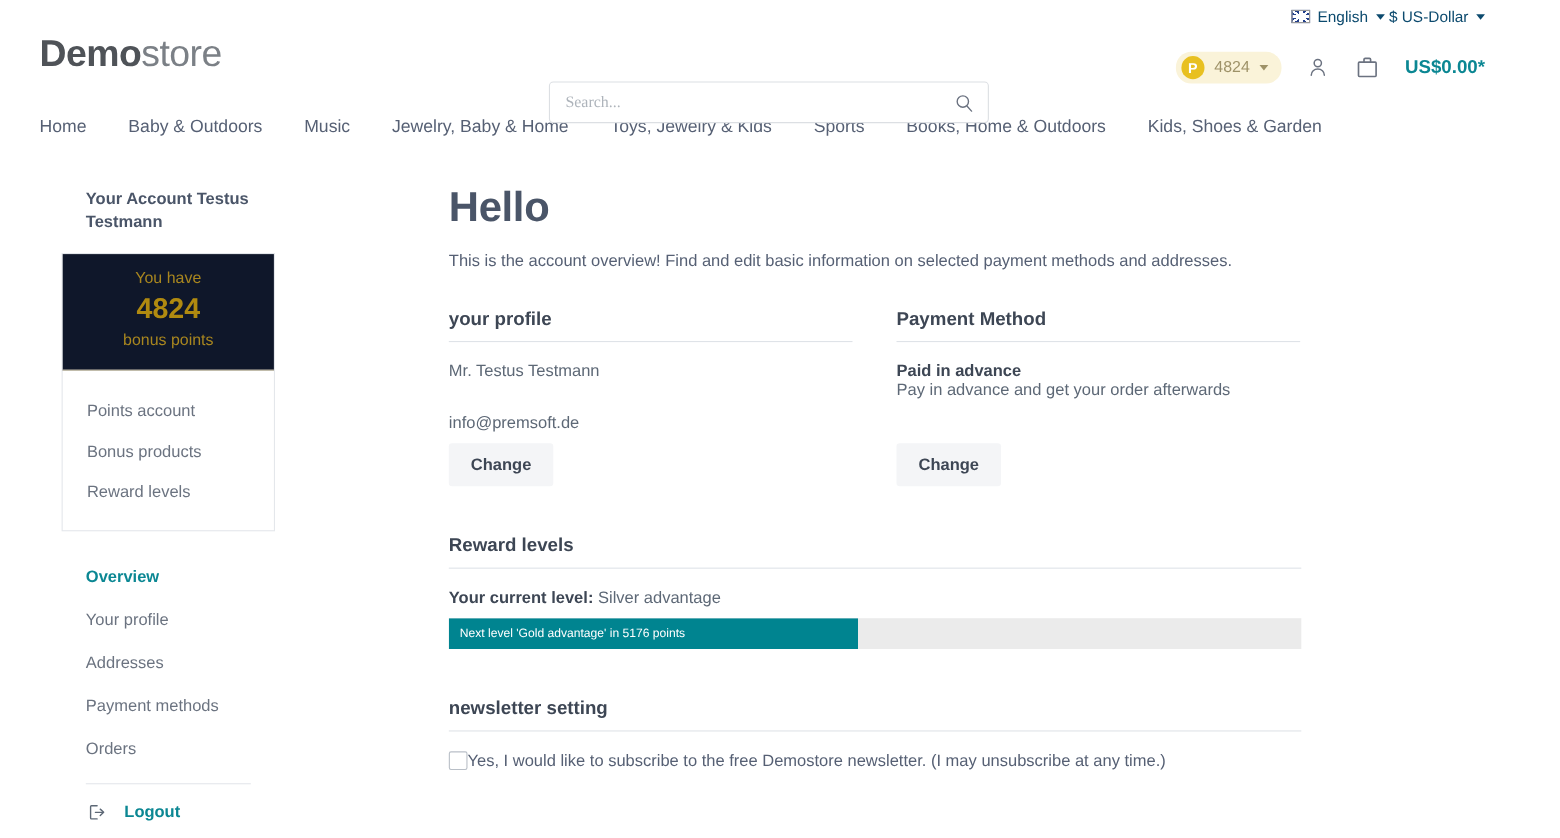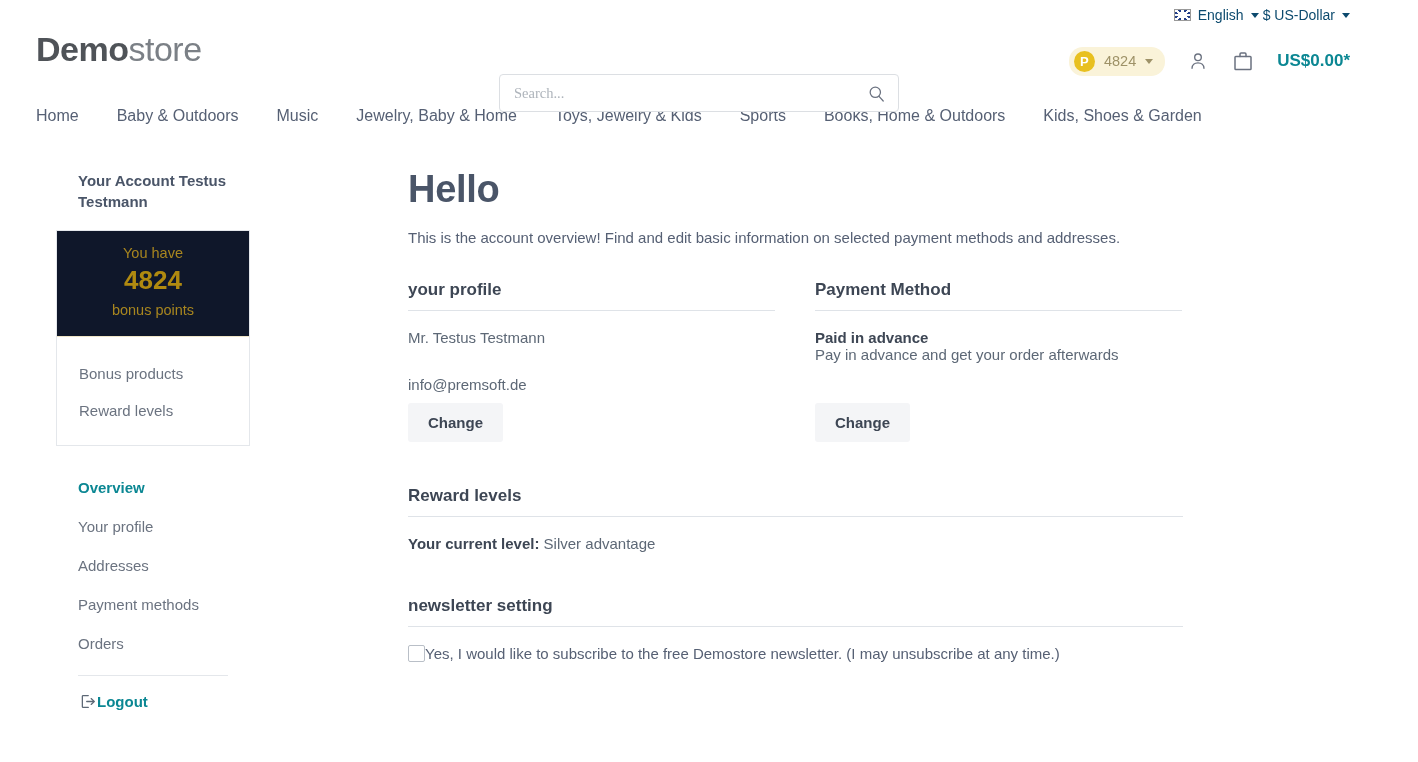--- a/index.html
+++ b/index.html
@@ -150,21 +150,21 @@
   .side-links a, .acct-nav a {
     display: block; text-decoration: none;
     font-size: 15px; color: #6b7380;
     padding: 10px 22px; cursor: pointer;
   }
   .acct-nav { padding-top: 22px; }
   .acct-nav a { padding: 11px 22px; }
   .acct-nav a.active { color: #0b8793; font-weight: 700; }
   .acct-divider { border-top: 1px solid #e4e7eb; margin: 12px 22px 0 22px; }
   .logout-row {
-    display: flex; align-items: center; gap: 0;
+    display: flex; align-items: center; gap: 16px;
     padding: 16px 22px 0 22px; cursor: pointer;
   }
   .logout-label { font-size: 15px; font-weight: 700; color: #0b8793; }
 
   
   .main { flex: 1; padding: 28px 0 0 158px; max-width: 1126px; }
   .page-title {
     font-size: 38px; font-weight: 700; color: #4a5568;
     margin: 0 0 18px 0; letter-spacing: -0.3px;
   }
@@ -285,20 +285,21 @@
     <aside class="sidebar">
       <div class="account-title">Your Account Testus Testmann</div>
 
       <div class="side-card">
         <div class="bonus-box">
           <div class="bonus-have">You have</div>
           <div class="bonus-num">4824</div>
           <div class="bonus-label">bonus points</div>
         </div>
         <div class="side-links">
+          <a>Points account</a>
           <a>Bonus products</a>
           <a>Reward levels</a>
         </div>
       </div>
 
       <div class="acct-nav">
         <a class="active">Overview</a>
         <a>Your profile</a>
         <a>Addresses</a>
         <a>Payment methods</a>
@@ -341,20 +342,25 @@
           <button class="btn">Change</button>
         </section>
       </div>
 
       <section class="section">
         <h2 class="sec-title">Reward levels</h2>
         <div class="hr"></div>
         <div class="progress-label">
           <span class="strong">Your current level</span><span class="strong">: </span><span>Silver advantage</span>
         </div>
+        <div class="progress-track">
+          <div class="progress-fill" id="progressFill" style="width: 48%;">
+            <span class="progress-text">Next level 'Gold advantage' in 5176 points</span>
+          </div>
+        </div>
       </section>
 
       <section class="section">
         <h2 class="sec-title">newsletter setting</h2>
         <div class="hr"></div>
         <div class="newsletter-row">
           <div class="nl-check"></div>
           <span class="nl-text">Yes, I would like to subscribe to the free Demostore newsletter. (I may unsubscribe at any time.)</span>
         </div>
       </section>

